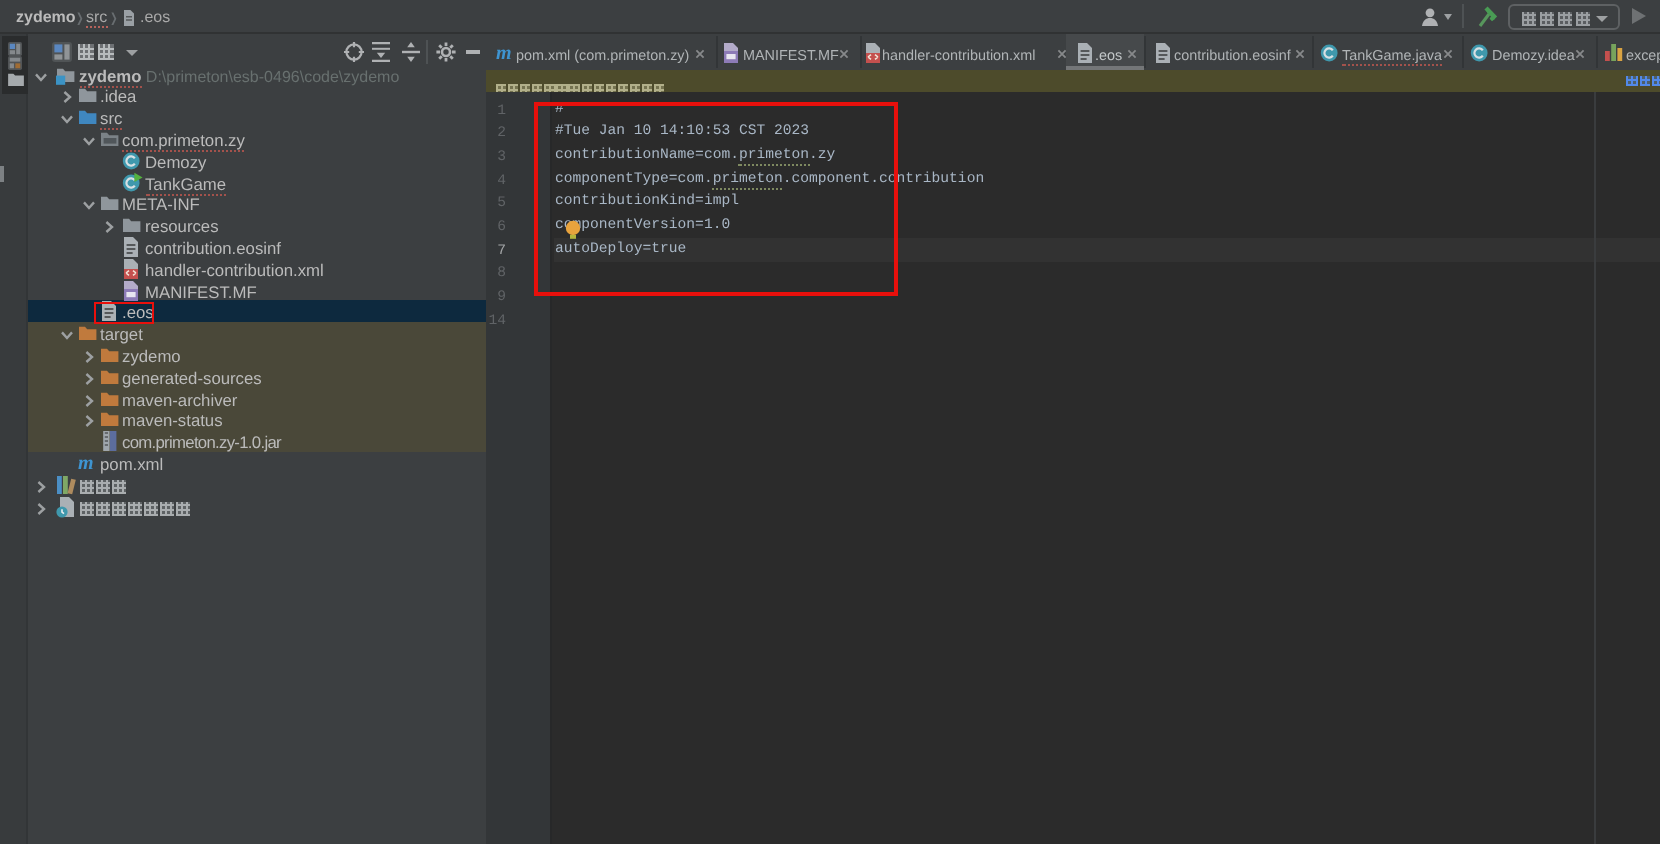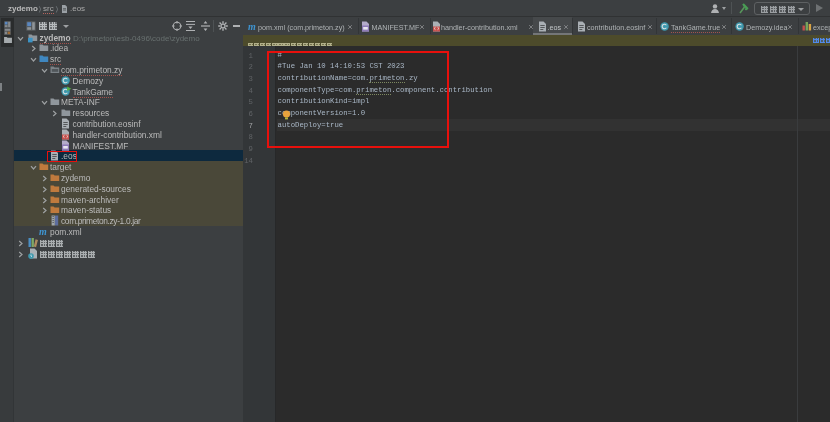--- a/index.html
+++ b/index.html
@@ -461,21 +461,21 @@
           </svg>
         </span>
         <div class="tabsep" style="left:413px"></div>
         <div class="tab" style="left:413px;width:75px;"></div>
         <span class="abs" style="left:417px;top:4px;width:10px;height:11px;">
           <svg width="11" height="11" viewBox="0 0 11 11">
             <circle cx="4.6" cy="5.5" r="4.2" fill="#3f98ad"></circle>
             <path d="M6.4 4.2a2.3 2.3 0 1 0 0 2.6" fill="none" stroke="#d8e0e3" stroke-width="1.1"></path>
           </svg>
         </span>
-        <span class="abs" style="left:428px;top:6px;font-size:7.2px;color:#b0b4b6;white-space:nowrap;"><span class="wavy">TankGame.true</span></span>
+        <span class="abs" style="left:428px;top:6px;font-size:7.2px;color:#b0b4b6;white-space:nowrap;"><span class="wavy">TankGame.java</span></span>
         <span class="abs" style="left:478px;top:7px;">
           <svg width="6" height="6" viewBox="0 0 6 6">
             <path d="M1.2 1.2l3.6 3.6M4.8 1.2 1.2 4.8" stroke="#87898b" stroke-width="0.9"></path>
           </svg>
         </span>
         <div class="tabsep" style="left:488px"></div>
         <div class="tab" style="left:488px;width:67px;"></div>
         <span class="abs" style="left:492px;top:4px;width:10px;height:11px;">
           <svg width="11" height="11" viewBox="0 0 11 11">
             <circle cx="4.6" cy="5.5" r="4.2" fill="#3f98ad"></circle>

